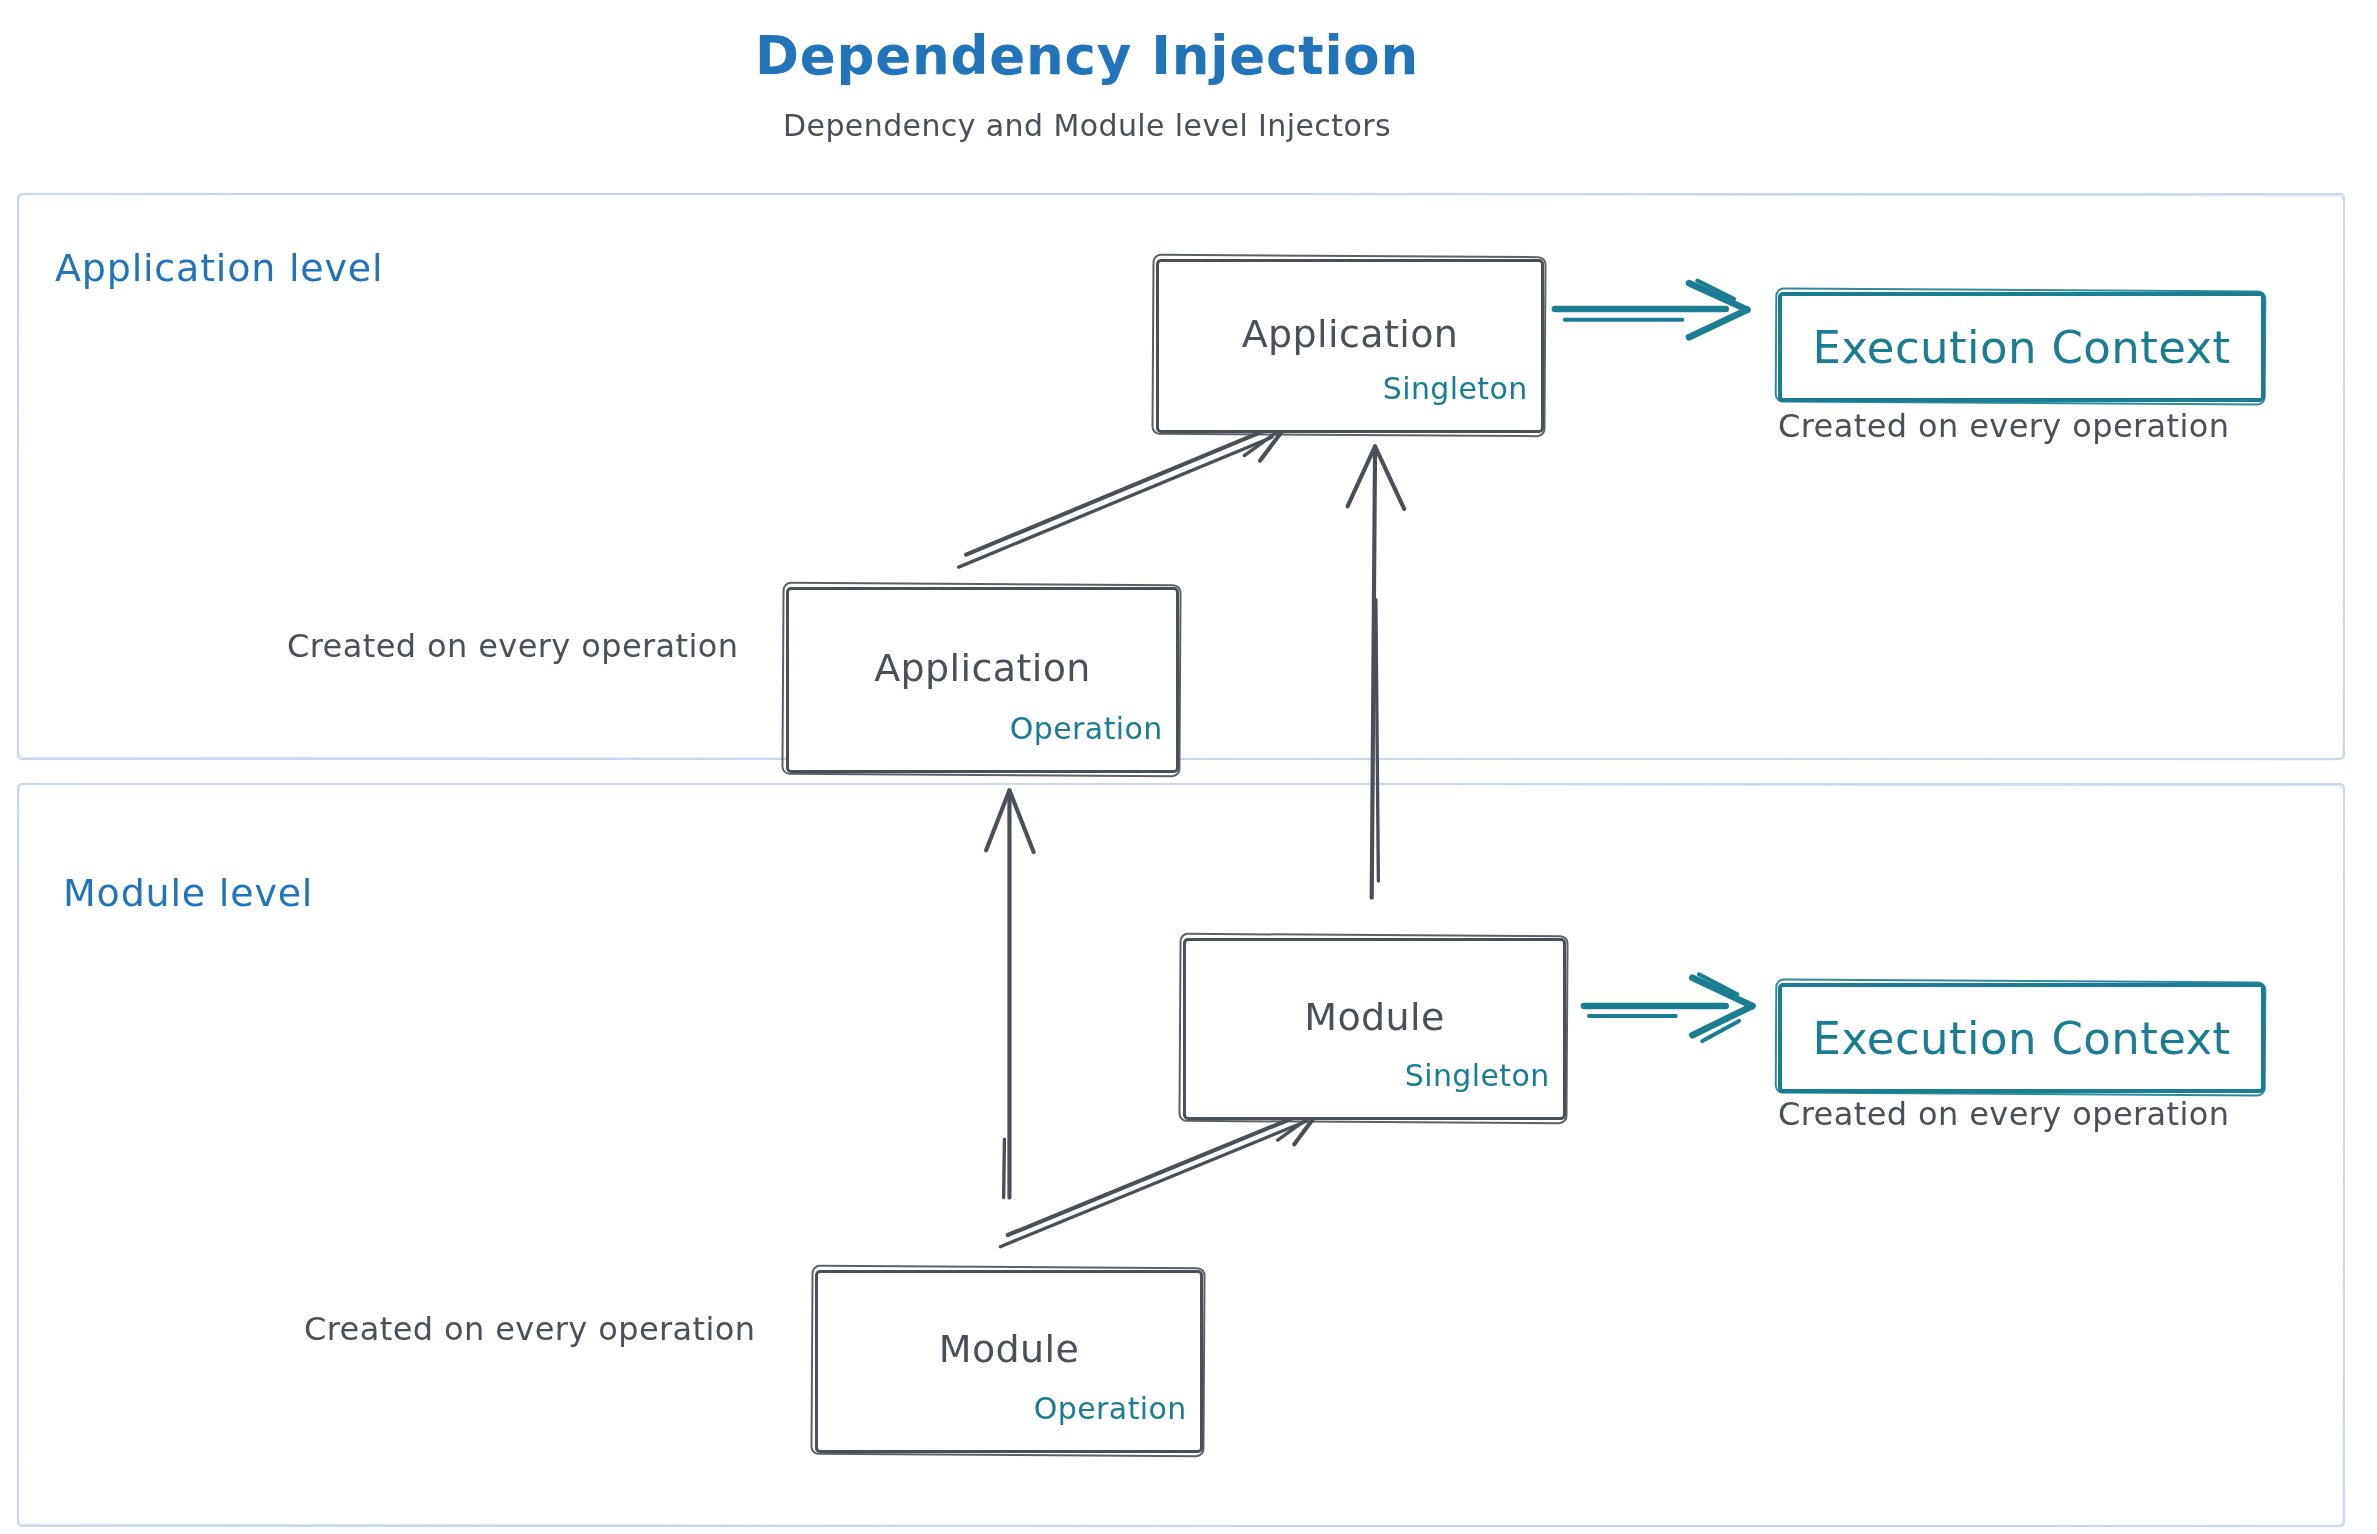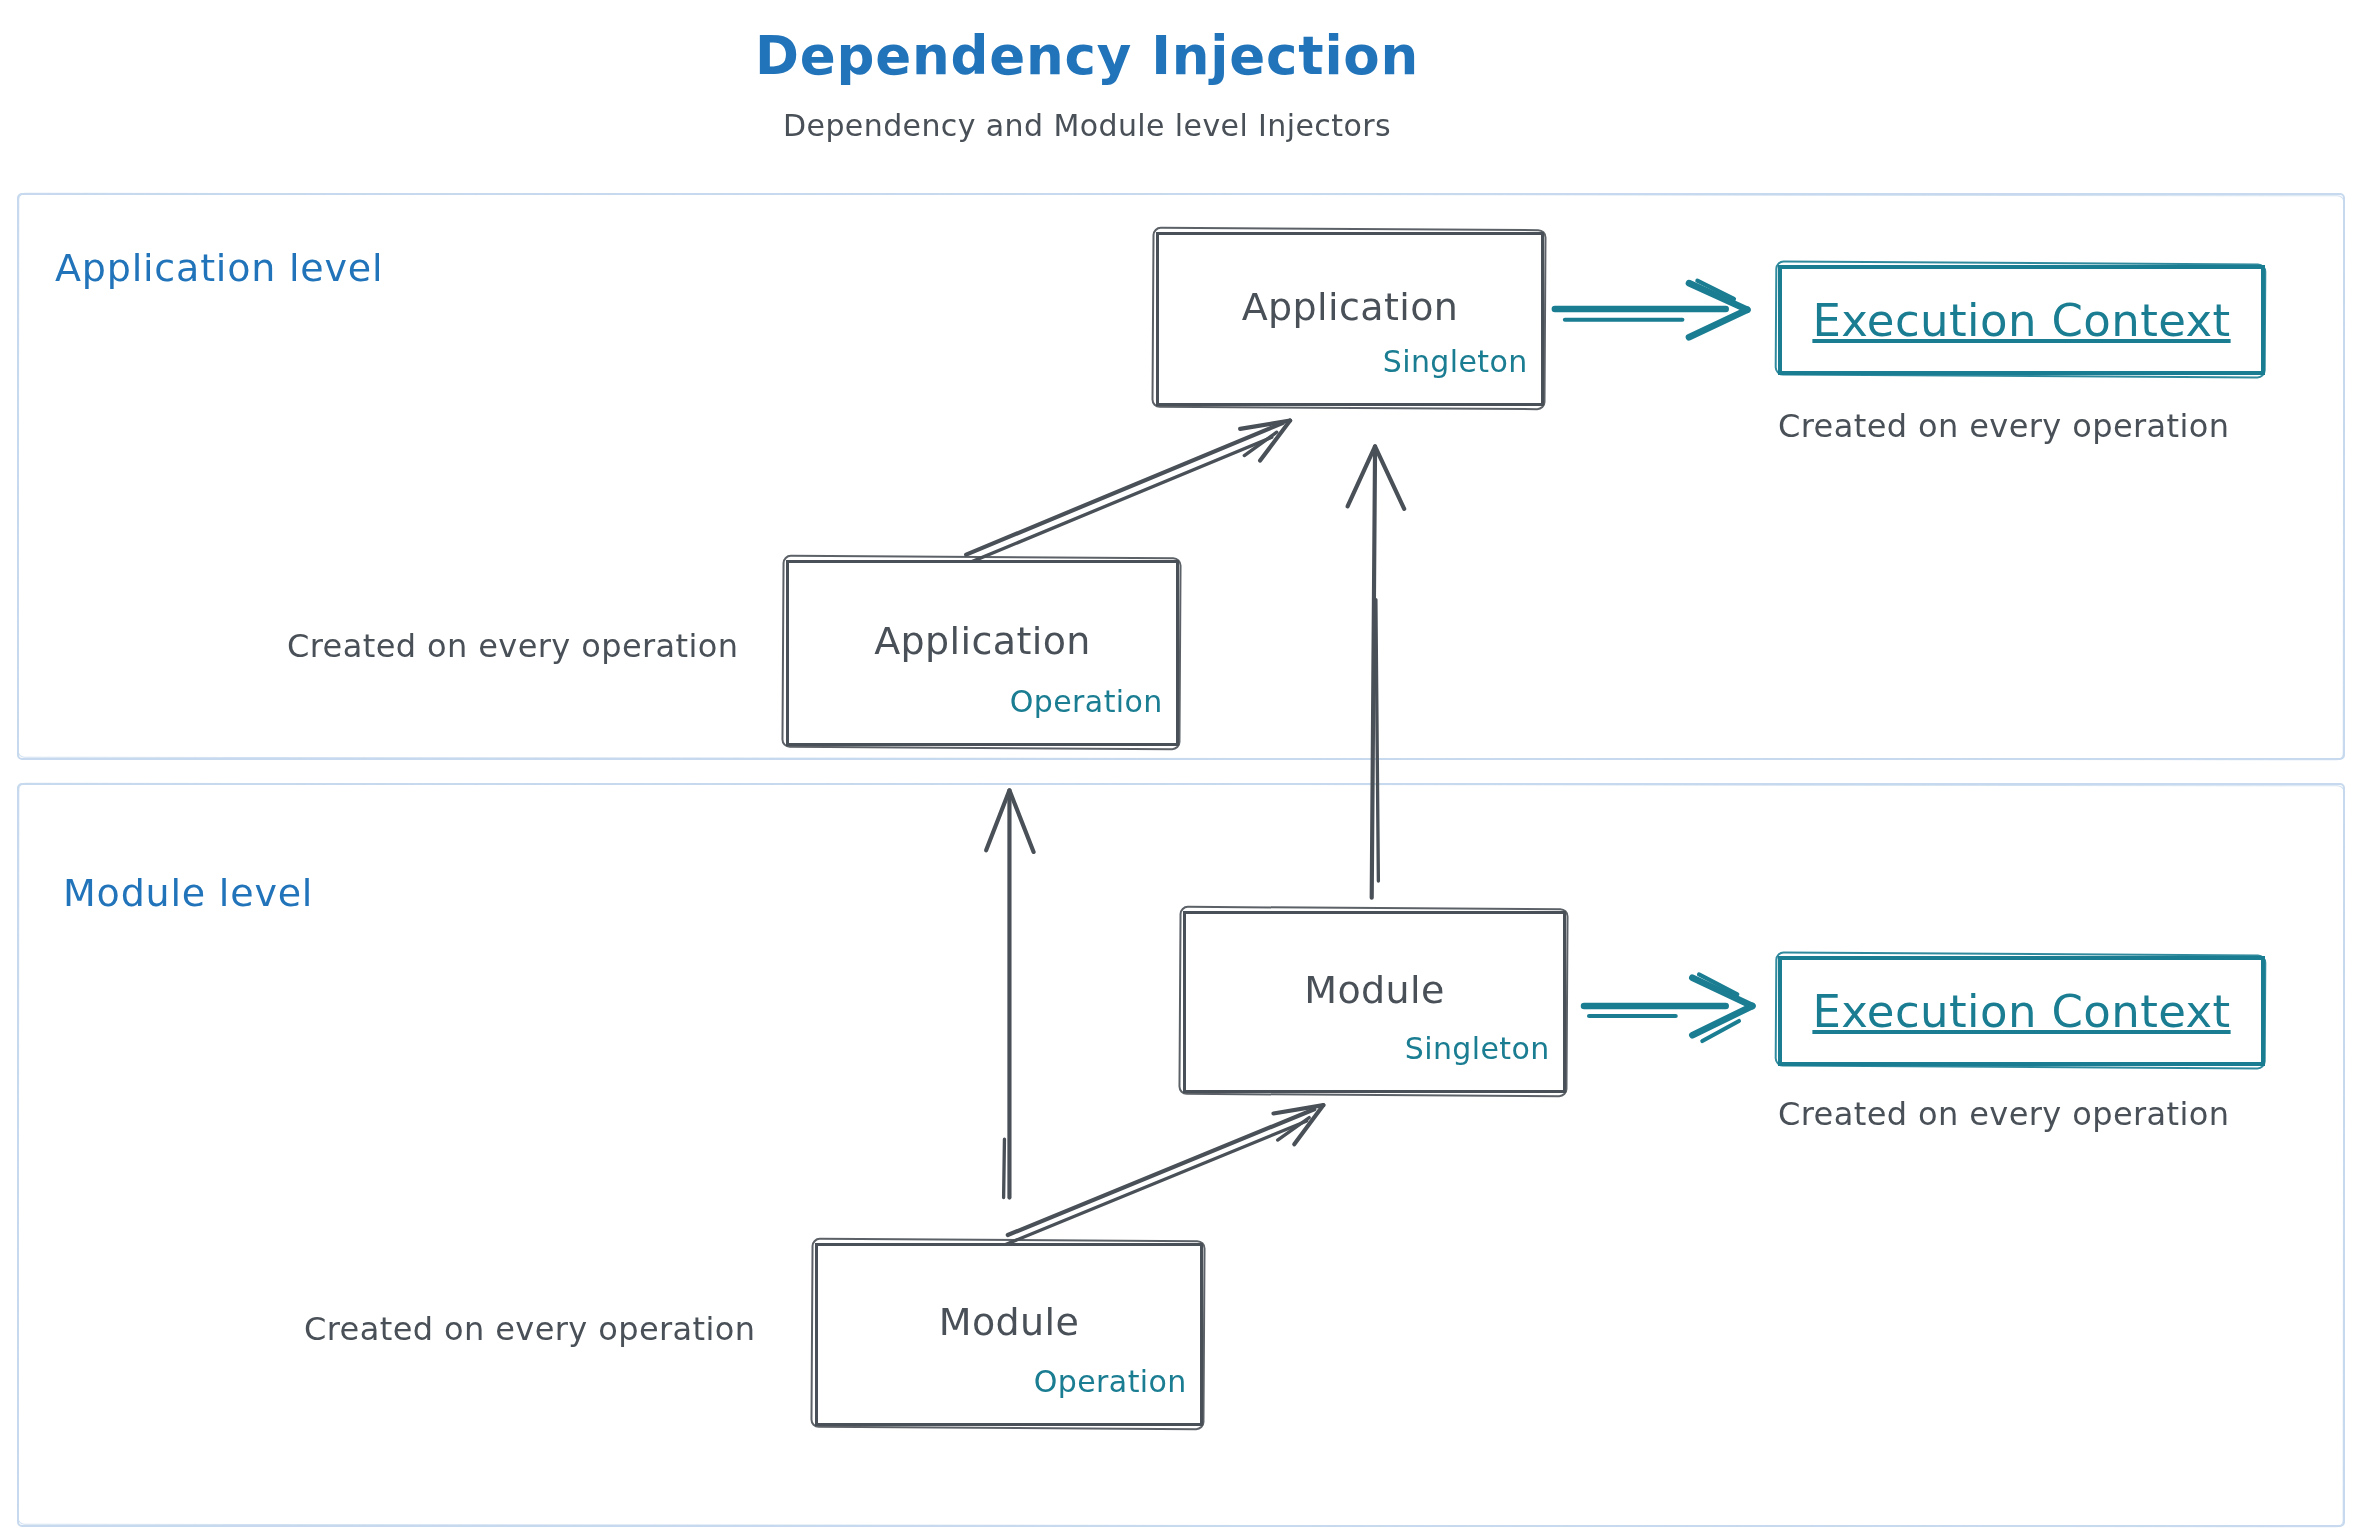--- a/index.html
+++ b/index.html
@@ -38,39 +38,39 @@
   .frame-label{
     position:absolute;font-size:38px;letter-spacing:0.8px;
     color:var(--blue,#2174ba);
   }
   .frame-label-app{left:55px;top:246px;}
   .frame-label-module{left:63px;top:871px;}
 
   
   .node{
     position:absolute;--ink:var(--slate,#495057);
-    border:3.3px solid var(--ink);border-radius:0;background:#fff;
-    display:flex;align-items:center;justify-content:center;
+    border:3.3px solid var(--ink);border-radius:5px;background:#fff;
+    display:flex;align-items:center;justify-content:center;margin-top:27px;
   }
   .node::after{
     content:"";position:absolute;inset:-7.5px -5px -5.8px -6.7px;
     border:2.5px solid var(--ink);border-radius:8.3px;
     transform:rotate(.35deg);pointer-events:none;opacity:.9;
   }
   .node.teal{--ink:var(--teal,#1a7d92);border-width:4.2px;}
   .node-title{
     font-size:38px;letter-spacing:0.4px;color:var(--slate,#495057);
     text-align:center;
   }
   .with-variant .node-title{margin-bottom:25px;}
   .node-variant{
     position:absolute;right:13.3px;bottom:24px;
     font-size:30px;letter-spacing:0.4px;color:var(--teal,#1a7d92);
   }
-  .node.teal .node-title{font-size:45px;color:var(--teal,#1a7d92);text-decoration:underline;}
+  .node.teal .node-title{font-size:45px;color:var(--teal,#1a7d92);}
 
   #node-app-singleton    {left:1156px;top:232px;width:382px;height:168px;}
   #node-exec-app         {left:1778px;top:265px;width:479px;height:102px;}
   #node-app-operation    {left:786px; top:560px;width:387px;height:180px;}
   #node-module-singleton {left:1183px;top:911px;width:377px;height:176px;}
   #node-exec-module      {left:1778px;top:956px;width:479px;height:102px;}
   #node-module-operation {left:815px; top:1243px;width:382px;height:177px;}
 
   
   .caption{

